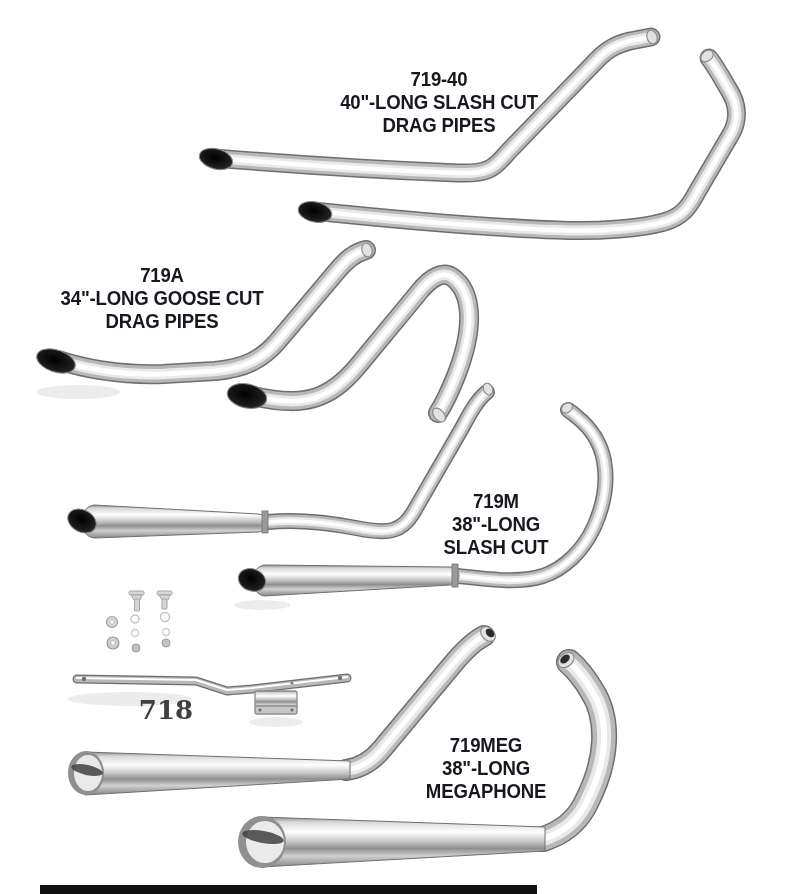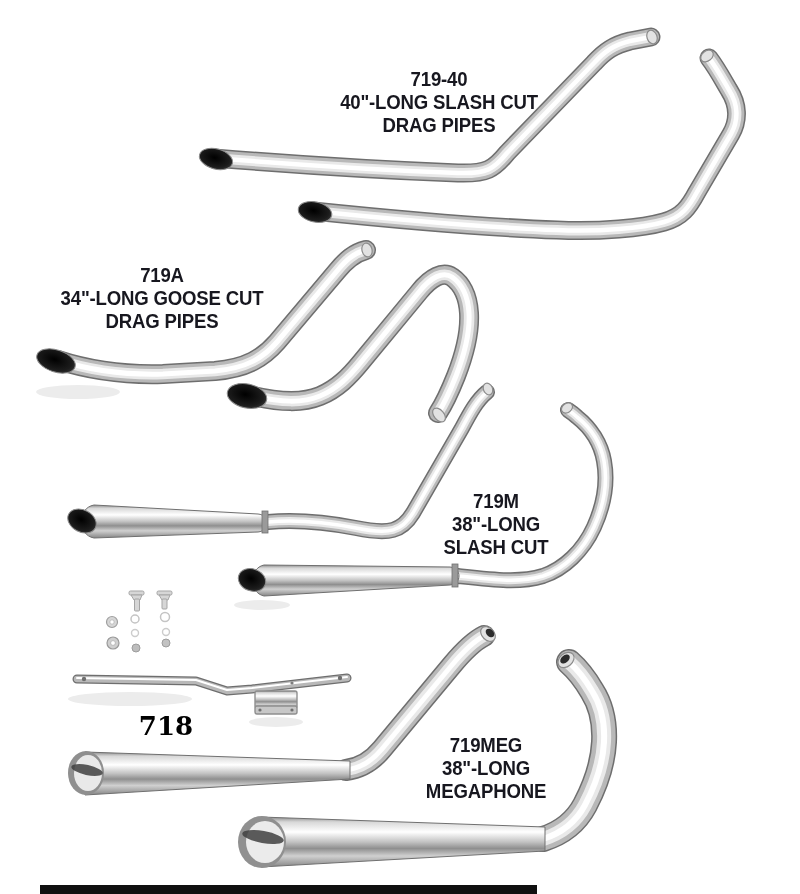--- a/index.html
+++ b/index.html
@@ -7,23 +7,23 @@
     position:relative;width:800px;height:894px;background:#ffffff;
     overflow:hidden;font-family:"Liberation Sans",sans-serif;padding-left:16px;
   }
   #art{position:absolute;left:0;top:0;}
   .plabel{
     position:absolute;color:#17171f;text-align:center;white-space:nowrap;
     font:700 20px/23px "Liberation Sans",sans-serif;letter-spacing:-0.2px;
     transform:translateX(-50%) scaleX(0.93);transform-origin:center top;
   }
   .plabel-serif{
-    position:absolute;color:#000000;white-space:nowrap;
+    position:absolute;color:#404040;white-space:nowrap;
     font:700 26px/26px "DejaVu Serif",serif;
-    transform:translateX(-50%);transform-origin:center top;margin-top:16px;
+    transform:translateX(-50%);transform-origin:center top;
   }
   
   .tedge{fill:none;stroke:#6e6e6e;stroke-linecap:round;stroke-linejoin:round;}
   .tbase{fill:none;stroke:#b8b8b8;stroke-linecap:round;stroke-linejoin:round;}
   .tlight{fill:none;stroke:#e9e9e9;stroke-linecap:round;stroke-linejoin:round;}
   .thi{fill:none;stroke:#ffffff;stroke-linecap:round;stroke-linejoin:round;}
   .slash{fill:url(#slashGrad);stroke:#8c8c8c;stroke-width:1;}
   .endface{fill:#e2e2e2;stroke:#8b8b8b;stroke-width:1.2;}
   .shadow{fill:#ececec;}
   .hw{fill:#d6d6d6;stroke:#a5a5a5;stroke-width:1;}

